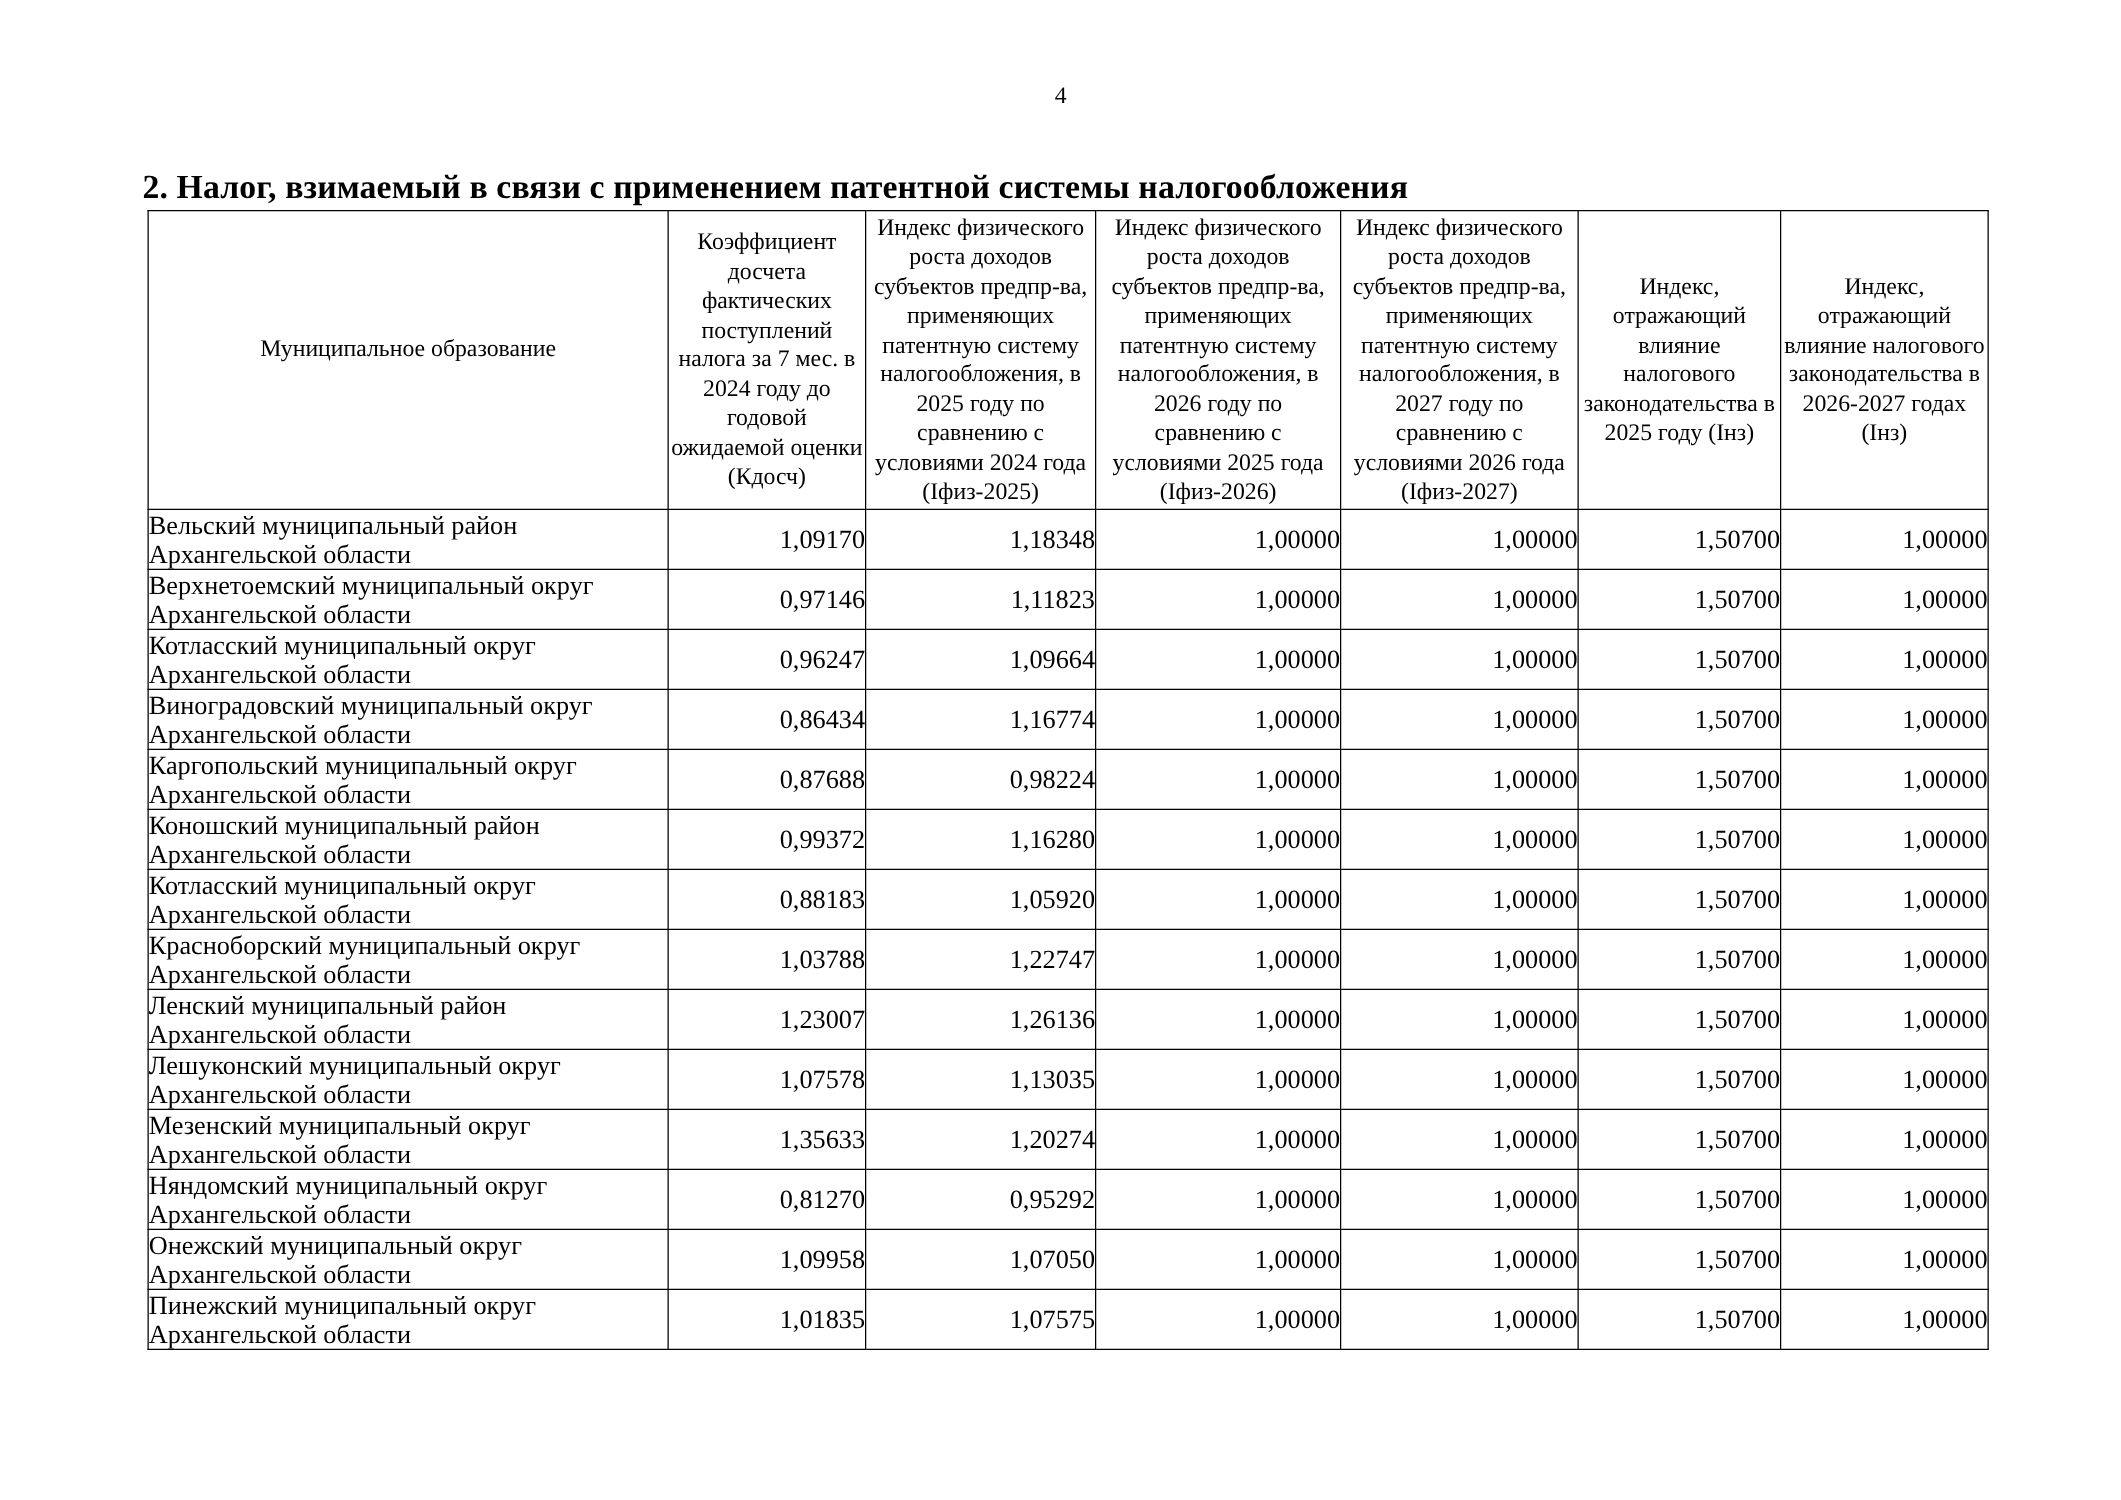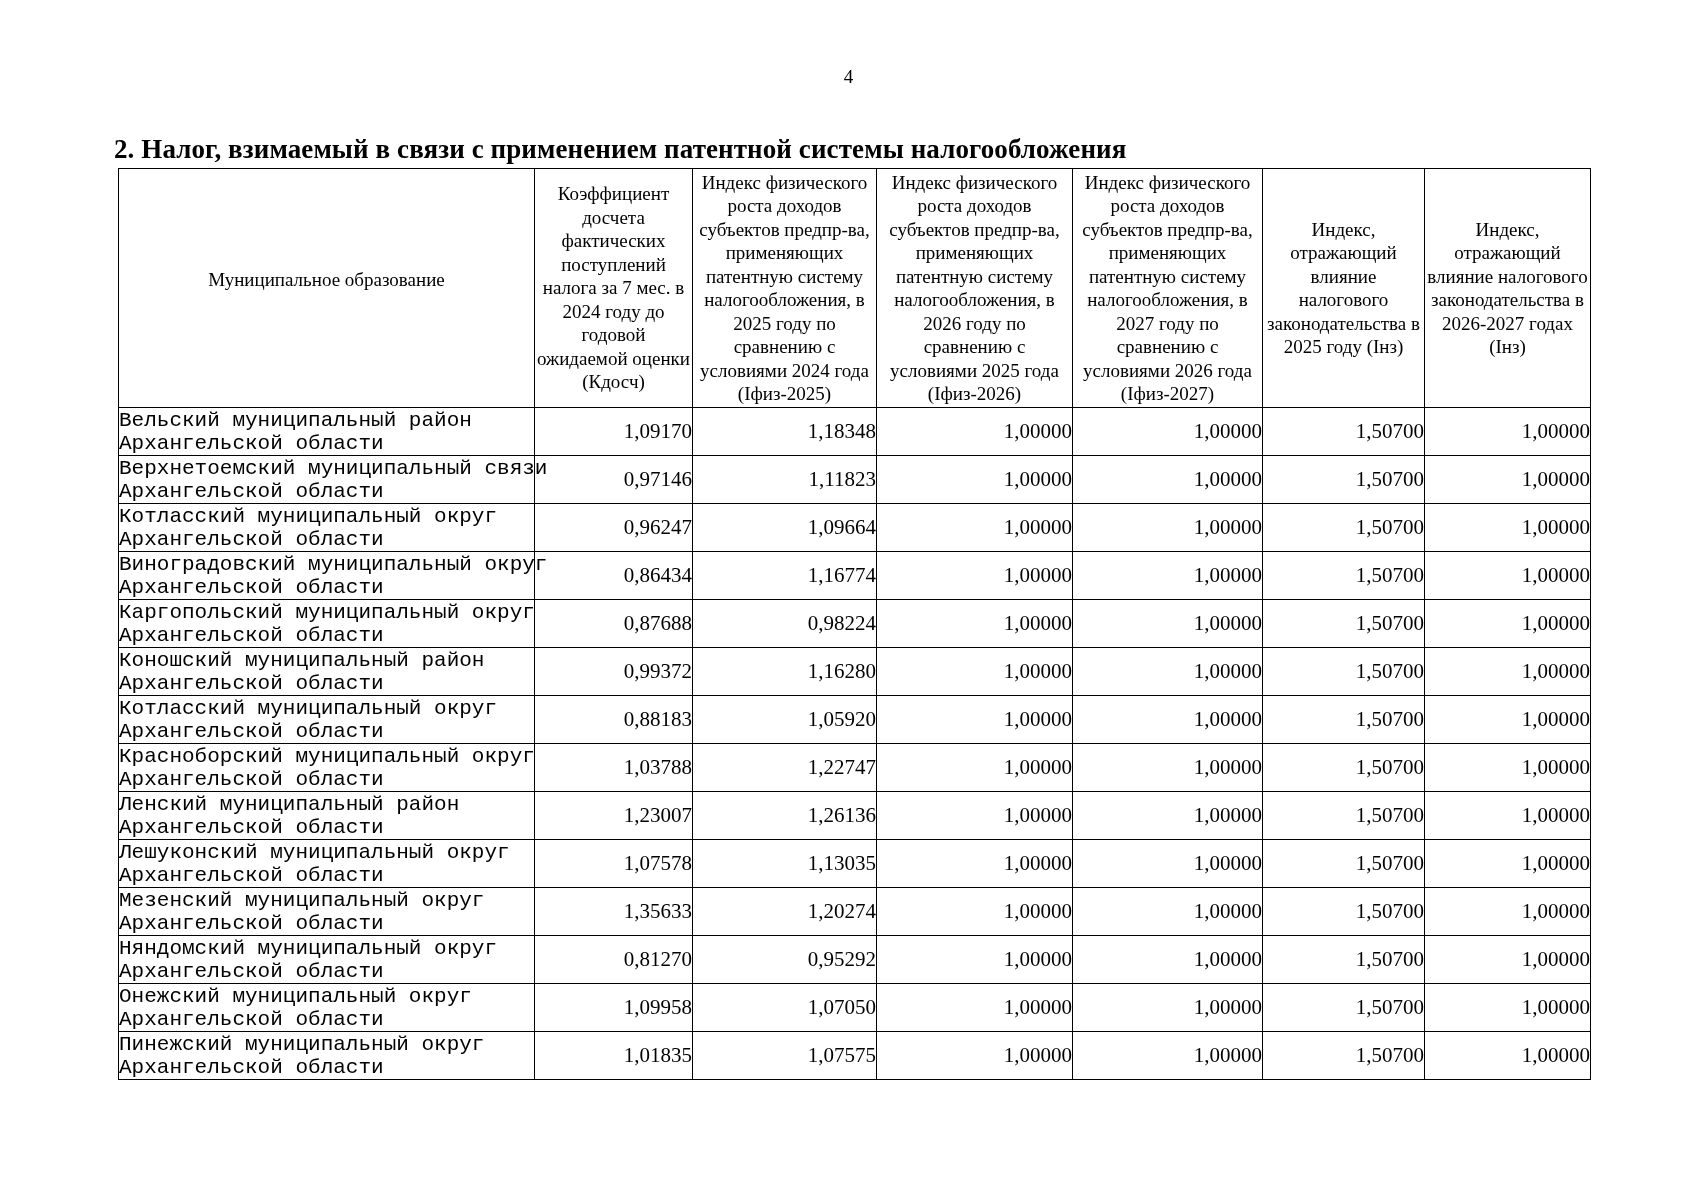--- a/index.html
+++ b/index.html
@@ -11,21 +11,21 @@
                    font-size: 27px; font-weight: bold; white-space: nowrap; letter-spacing: 0.1px; }
   table.data { position: absolute; left: 118px; top: 168px; border-collapse: collapse;
                table-layout: fixed; width: 1472px; }
   table.data th, table.data td { border: 1.6px solid #000; padding: 0; }
   table.data th { font-weight: normal; font-size: 19px; line-height: 23.5px;
                   text-align: center; vertical-align: middle; height: 238px; }
   table.data td { font-size: 21px; height: 47px; vertical-align: middle; }
   td.name { font-size: 19px; line-height: 23px; padding-left: 2px; text-align: left;
             vertical-align: bottom; }
   td.num { text-align: right; padding-right: 2px; }
-  .name-line { display: block; white-space: nowrap; font-family: Liberation Mono, monospace; }
+  .name-line { display: block; white-space: nowrap; }
   th .hdr { display: block; padding: 0 2px; }
   th.th-mo { vertical-align: middle; margin-left: 19px; }
   th.th-mo .hdr { position: relative; top: -8px; }
 </style>
 </head>
 <body>
 
 <div class="page-number">4</div>
 <div class="section-title">2. Налог, взимаемый в связи с применением патентной системы налогообложения</div>
 
@@ -72,21 +72,21 @@
         </td>
         <td class="num">1,09170</td>
         <td class="num">1,18348</td>
         <td class="num">1,00000</td>
         <td class="num">1,00000</td>
         <td class="num">1,50700</td>
         <td class="num">1,00000</td>
       </tr>
       <tr>
         <td class="name">
-          <span class="name-line">Верхнетоемский муниципальный связи</span>
+          <span class="name-line">Верхнетоемский муниципальный округ</span>
           <span class="name-line">Архангельской области</span>
         </td>
         <td class="num">0,97146</td>
         <td class="num">1,11823</td>
         <td class="num">1,00000</td>
         <td class="num">1,00000</td>
         <td class="num">1,50700</td>
         <td class="num">1,00000</td>
       </tr>
       <tr>

